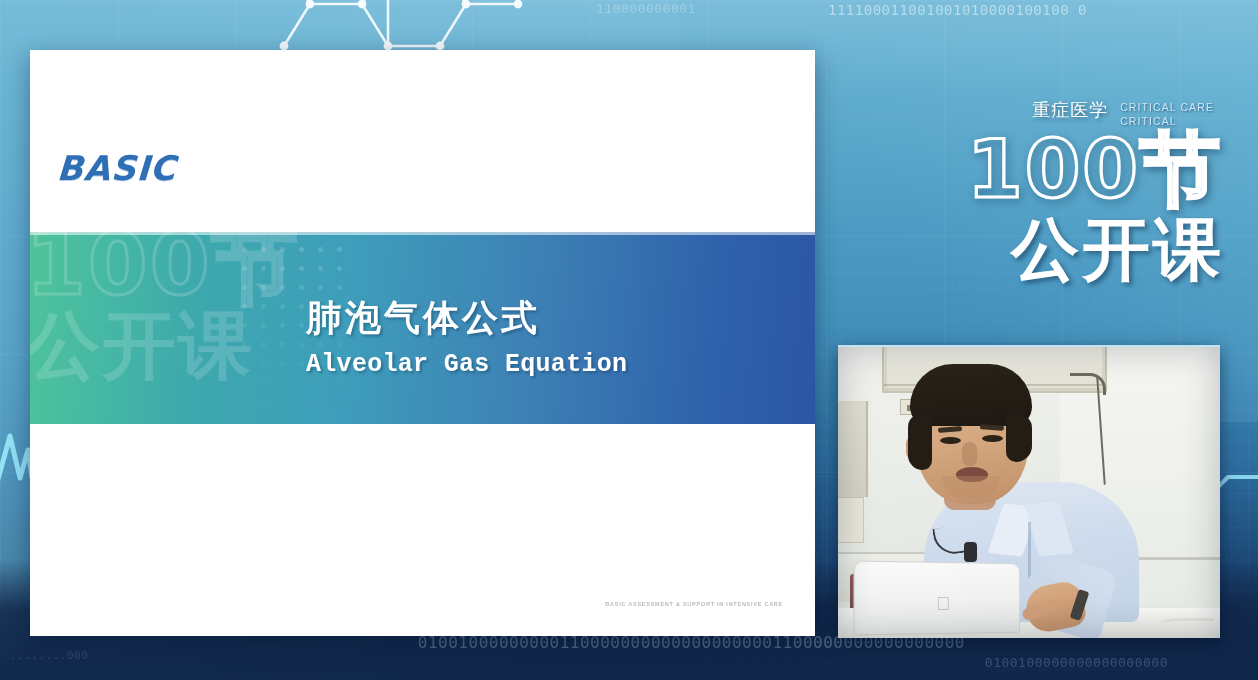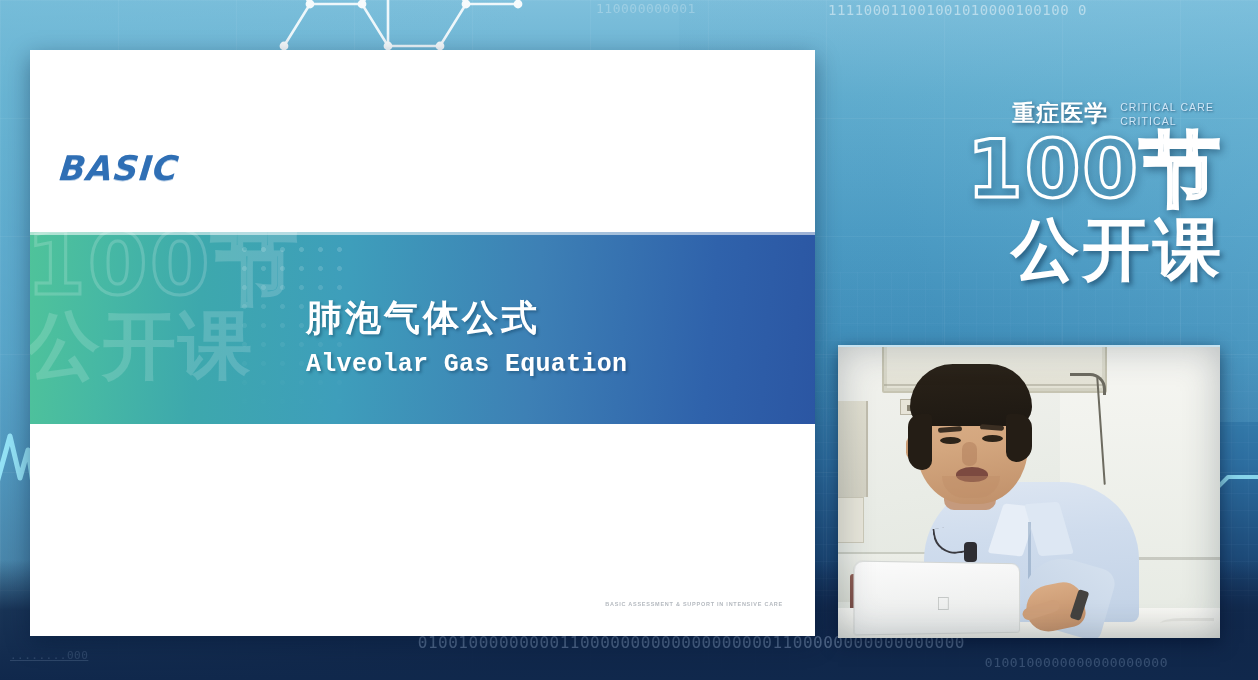--- a/index.html
+++ b/index.html
@@ -46,21 +46,21 @@
   .binary {
     position:absolute; white-space:nowrap; overflow:hidden;
     font-family:"DejaVu Sans Mono","Liberation Mono",monospace;
     color:rgba(255,255,255,.55); letter-spacing:.5px; user-select:none;
   }
   .bin-top-a { left:596px; top:1px;  width:300px; font-size:13px; opacity:.45; }
   .bin-top-b { left:828px; top:2px;  width:440px; font-size:14px; opacity:.85; }
   .bin-bot-a { left:330px; bottom:46px; width:560px; font-size:11px; opacity:.30; color:rgba(200,225,255,.7); }
   .bin-bot-b { left:205px; bottom:28px; width:760px; font-size:16px; opacity:.42; color:rgba(200,225,255,.8);text-align:right; }
   .bin-bot-c { left:748px; bottom:10px; width:420px; font-size:13px; opacity:.30; color:rgba(200,225,255,.7);text-align:right; }
-  .bin-left-dots { left:10px; bottom:18px; width:210px; font-size:11px; opacity:.22; color:rgba(200,225,255,.7);text-decoration:underline; }
+  .bin-left-dots { left:10px; bottom:18px; width:210px; font-size:11px; opacity:.22; color:rgba(200,225,255,.7); }
 
   
   .molecule { position:absolute; left:270px; top:-42px; width:260px; height:105px; opacity:.95; }
 
   
   .ecg-left { position:absolute; left:-6px; top:400px; width:60px; height:115px; }
   .ecg-right { position:absolute; right:0px; top:455px; width:90px; height:40px; }
 
   
   .slide {
@@ -125,21 +125,21 @@
     position:absolute; right:14px; top:50px;
     padding:5px 12px 6px 12px;
     border:2px solid rgba(215,235,250,.85);
     color:#eaf4ff; font-size:13px; font-weight:bold; letter-spacing:.4px;
     background:rgba(40,95,150,.28);
     box-shadow:0 0 0 3px rgba(255,255,255,.07);
     font-family:"DejaVu Sans", sans-serif;
   }
   .brand-sub { position:absolute; right:44px; top:98px; display:flex; align-items:flex-start; gap:12px; }
   .brand-cn {
-    font-size:23px; font-weight:bold; color:#ffffff; letter-spacing:1px;
+    font-size:18px; font-weight:normal; color:#ffffff; letter-spacing:1px;
     text-shadow:2px 2px 4px rgba(0,30,60,.5); font-family:"DejaVu Sans", sans-serif;
   }
   .brand-en {
     font-size:10.5px; font-weight:normal; color:#cfe6f7; letter-spacing:1.1px;
     line-height:1.35; margin-top:2px; text-shadow:1px 1px 2px rgba(0,30,60,.5);
   }
   .brand-100 {
     position:absolute; right:36px; top:133px;
     font-size:80px; font-weight:bold; line-height:.92; letter-spacing:2px;
     color:transparent; -webkit-text-stroke:3.2px #ffffff;

